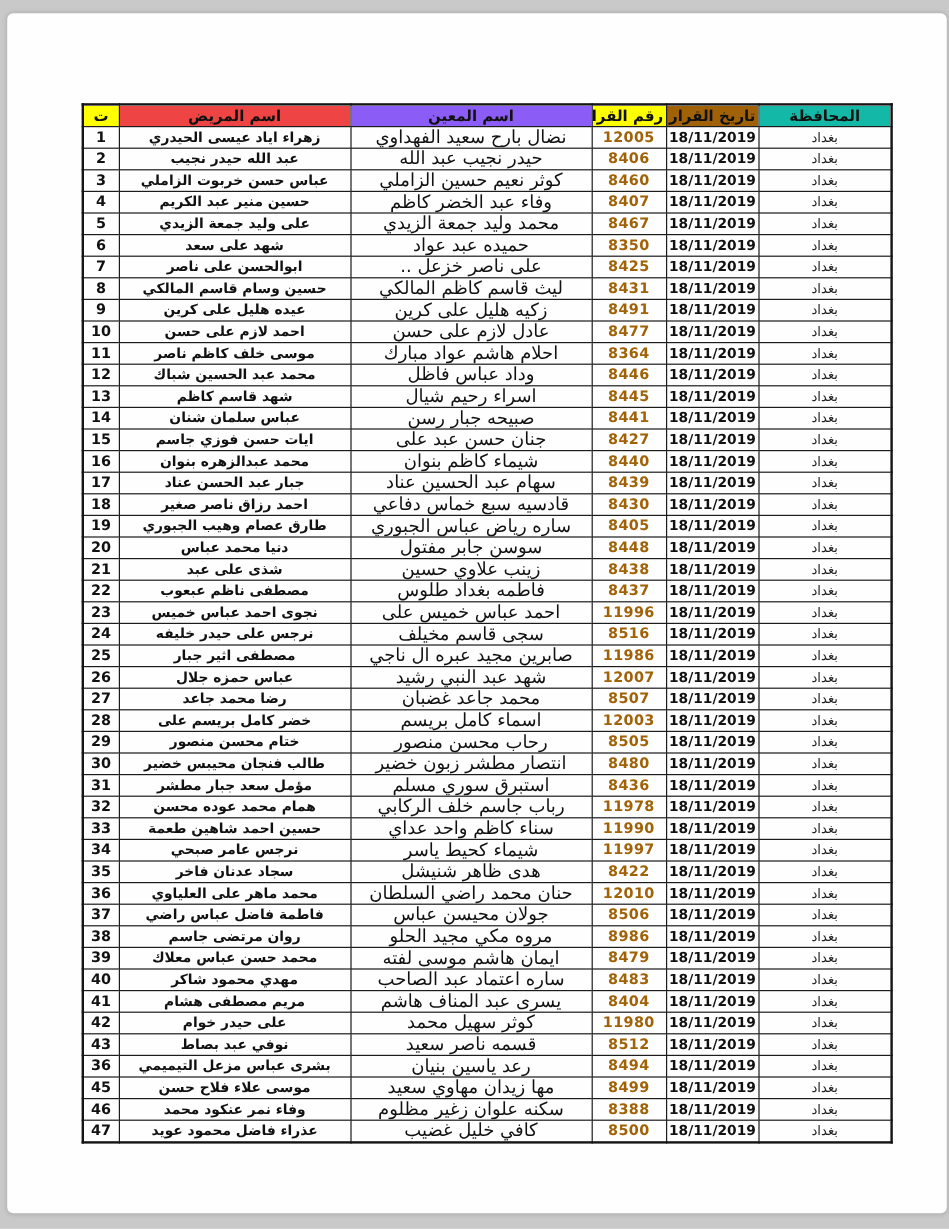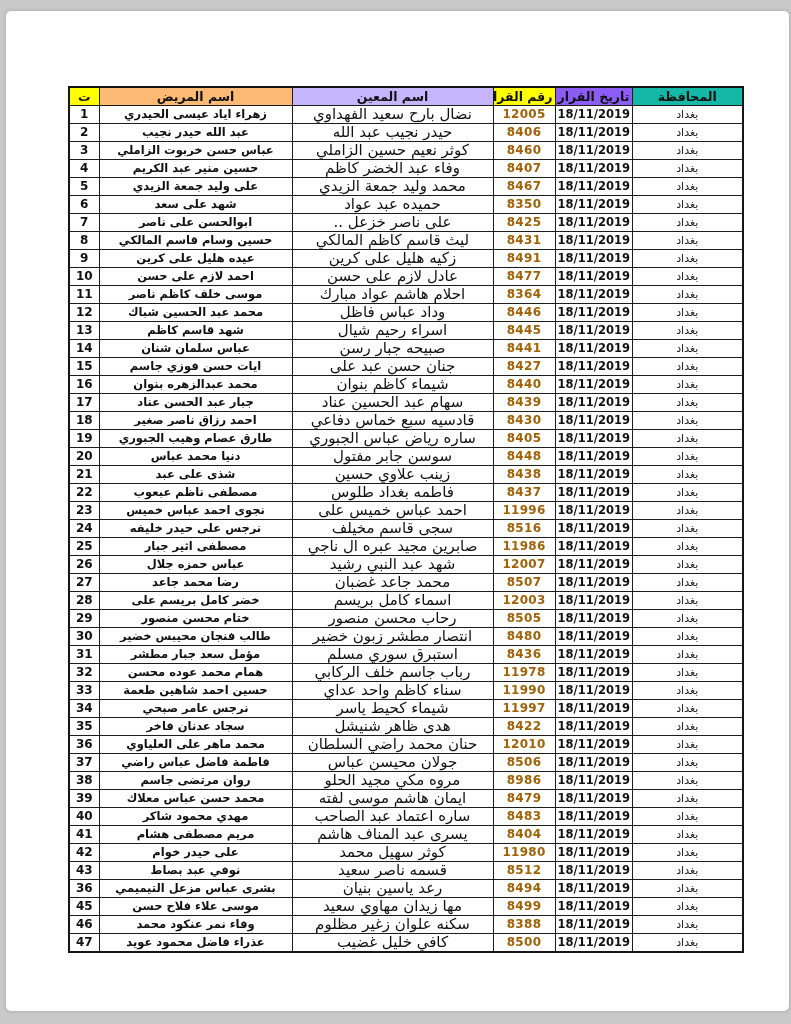--- a/index.html
+++ b/index.html
@@ -49,24 +49,24 @@
       <col class="w-gov">
         <col class="w-date">
         <col class="w-no">
       <col class="w-appointee">
         <col class="w-patient">
         <col class="w-idx">
     </colgroup>
     <thead>
       <tr>
         <th class="hdr" style="background: #14b8a6;">المحافظة</th>
-        <th class="hdr" style="background: #8b5cf6;">تاريخ القرار</th>
+        <th class="hdr" style="background: #a16207;">تاريخ القرار</th>
         <th class="hdr" style="background: rgb(255, 255, 0);">رقم القرار</th>
-        <th class="hdr" style="background: #c4b5fd; text-align: center;">اسم المعين</th>
-        <th class="hdr" style="background: #fdba74;">اسم المريض</th>
+        <th class="hdr" style="background: #8b5cf6; text-align: center;">اسم المعين</th>
+        <th class="hdr" style="background: #ef4444;">اسم المريض</th>
         <th class="hdr" style="background: rgb(255, 255, 0);">ت</th>
       </tr>
     </thead>
     <tbody id="rows-body">
         <tr>
     <td class="c-gov">بغداد</td>
     <td class="c-date">18/11/2019</td>
     <td class="c-no">12005</td>
     <td class="c-appointee">نضال بارح سعيد الفهداوي</td>
     <td class="c-patient">زهراء اياد عيسى الحيدري</td>

